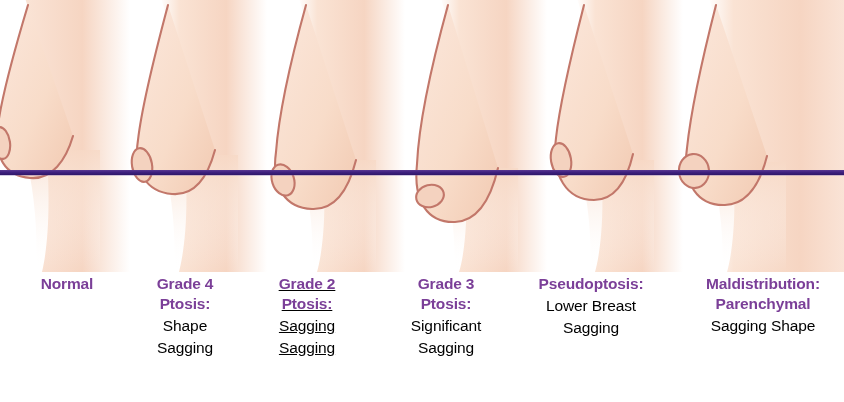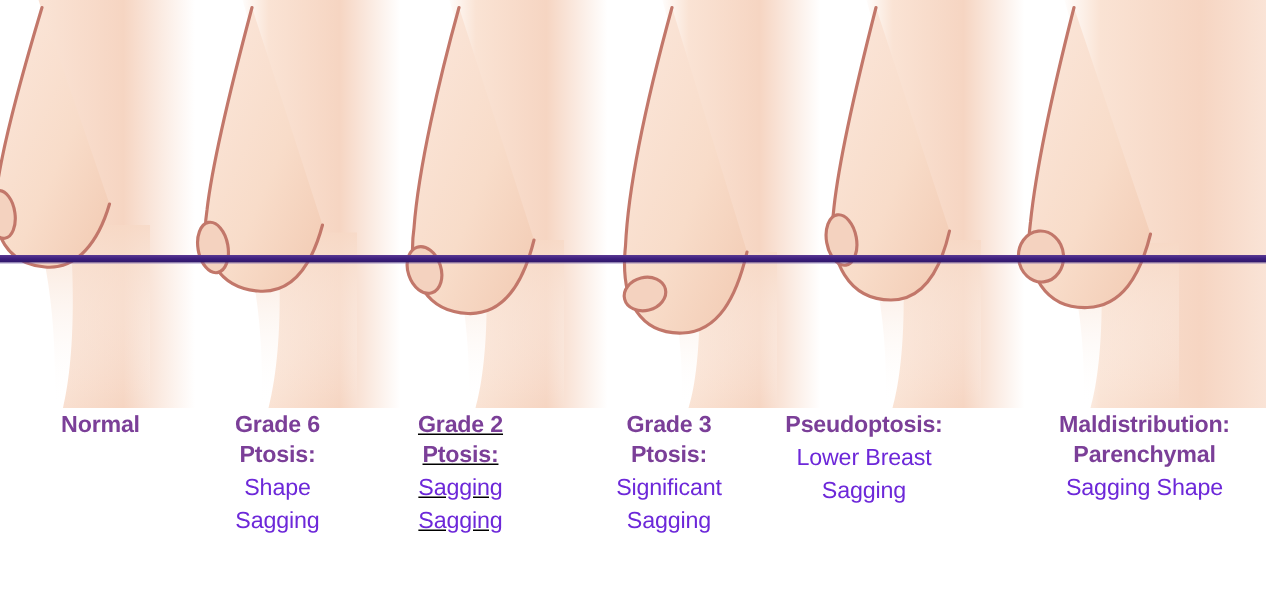--- a/index.html
+++ b/index.html
@@ -31,21 +31,21 @@
   
   #captions{position:absolute;left:0;top:274px;width:832px;height:128px;padding-left:24px;}
   .caption{
     position:absolute;top:0;width:160px;text-align:center;
   }
   .cap-title{
     color:#7b3f98;font-weight:bold;font-size:15.5px;line-height:20px;
     letter-spacing:-.15px;
   }
   .cap-desc{
-    color:#6d28d9;font-weight:normal;font-size:15.5px;line-height:21px;
+    color:#000000;font-weight:normal;font-size:15.5px;line-height:21px;
     letter-spacing:-.1px;margin-top:1px;
   }
 </style>
 </head>
 <body>
 
 <div id="diagram">
 
   <div id="figures">
 
@@ -220,41 +220,41 @@
   </div>
 
   <div id="captions">
 
     <div class="caption" style="left:-13px;">
       <div class="cap-title">Normal</div>
 
     </div>
 
     <div class="caption" style="left:105px;">
-      <div class="cap-title">Grade 6</div>
+      <div class="cap-title">Grade 4</div>
       <div class="cap-title">Ptosis:</div>
       <div class="cap-desc">Shape</div>
       <div class="cap-desc">Sagging</div>
     </div>
 
     <div class="caption" style="left:227px;text-decoration:underline;">
       <div class="cap-title">Grade 2</div>
       <div class="cap-title">Ptosis:</div>
       <div class="cap-desc">Sagging</div>
       <div class="cap-desc">Sagging</div>
     </div>
 
     <div class="caption" style="left:366px;text-align:center;">
       <div class="cap-title">Grade 3</div>
       <div class="cap-title">Ptosis:</div>
       <div class="cap-desc">Significant</div>
       <div class="cap-desc">Sagging</div>
     </div>
 
-    <div class="caption" style="left:496px;">
+    <div class="caption" style="left:511px;">
       <div class="cap-title">Pseudoptosis:</div>
 
       <div class="cap-desc">Lower Breast</div>
       <div class="cap-desc">Sagging</div>
     </div>
 
     <div class="caption" style="left:683px;">
       <div class="cap-title">Maldistribution:</div>
       <div class="cap-title">Parenchymal</div>
       <div class="cap-desc">Sagging Shape</div>

